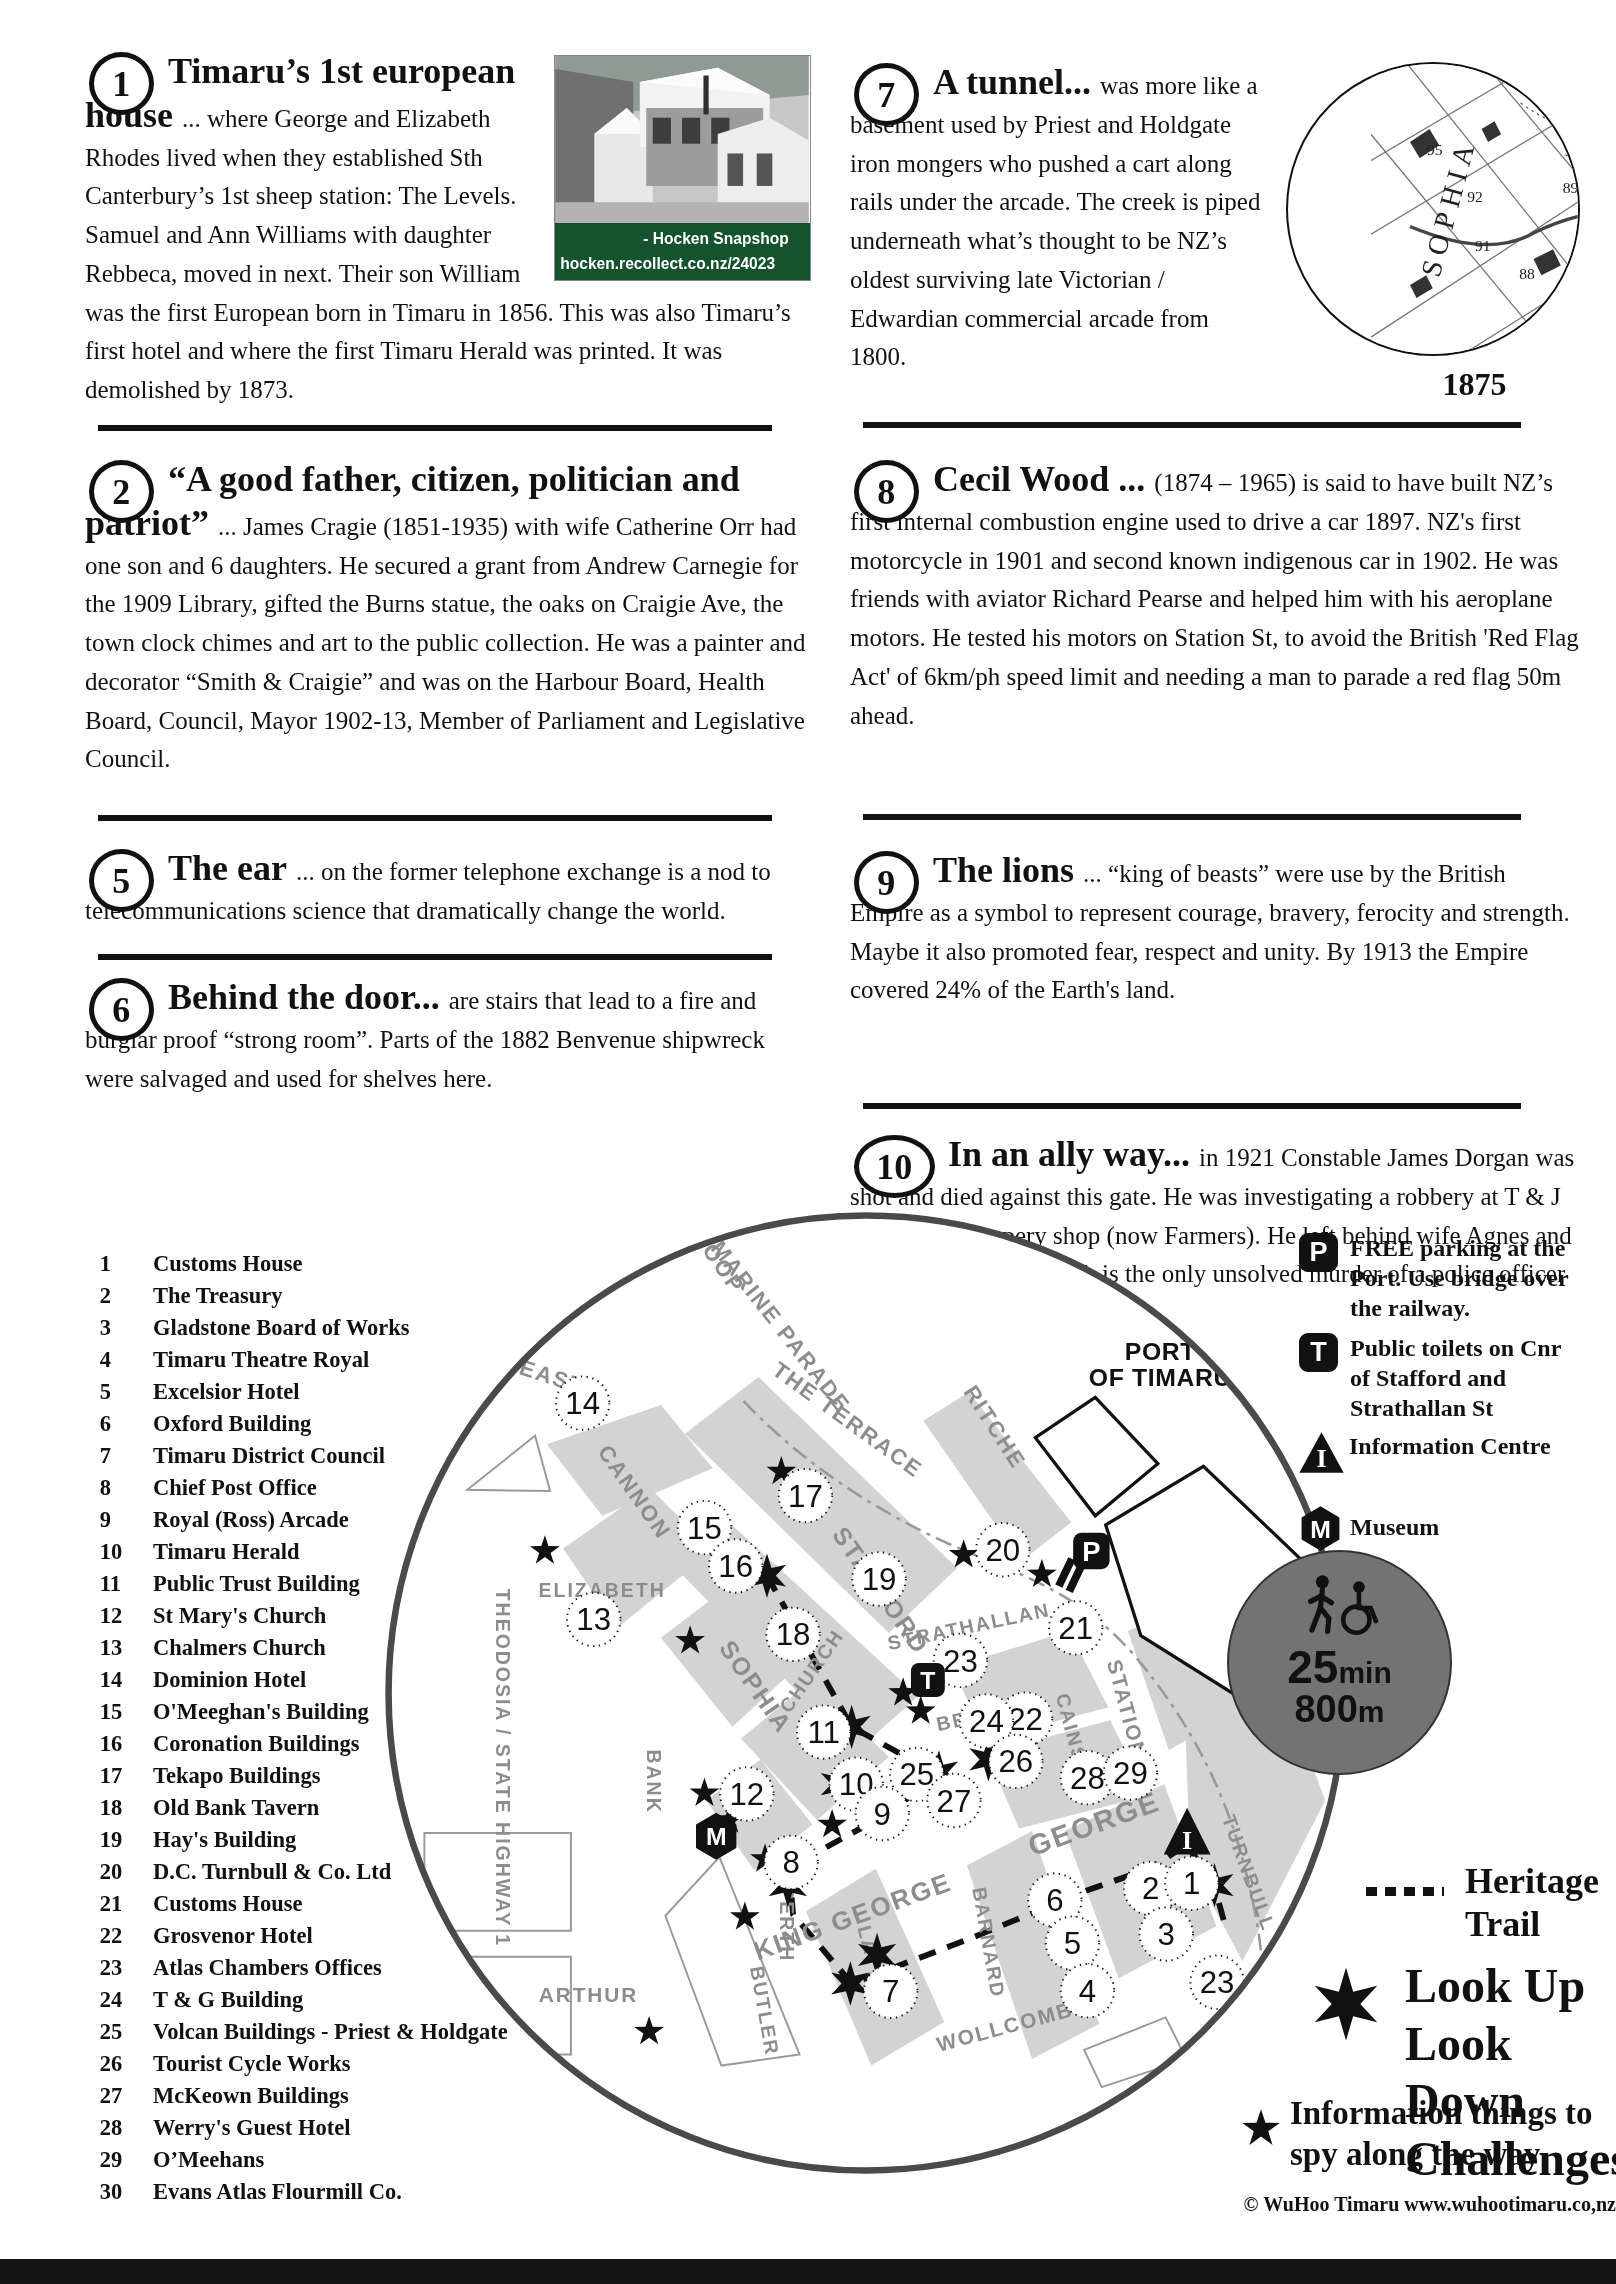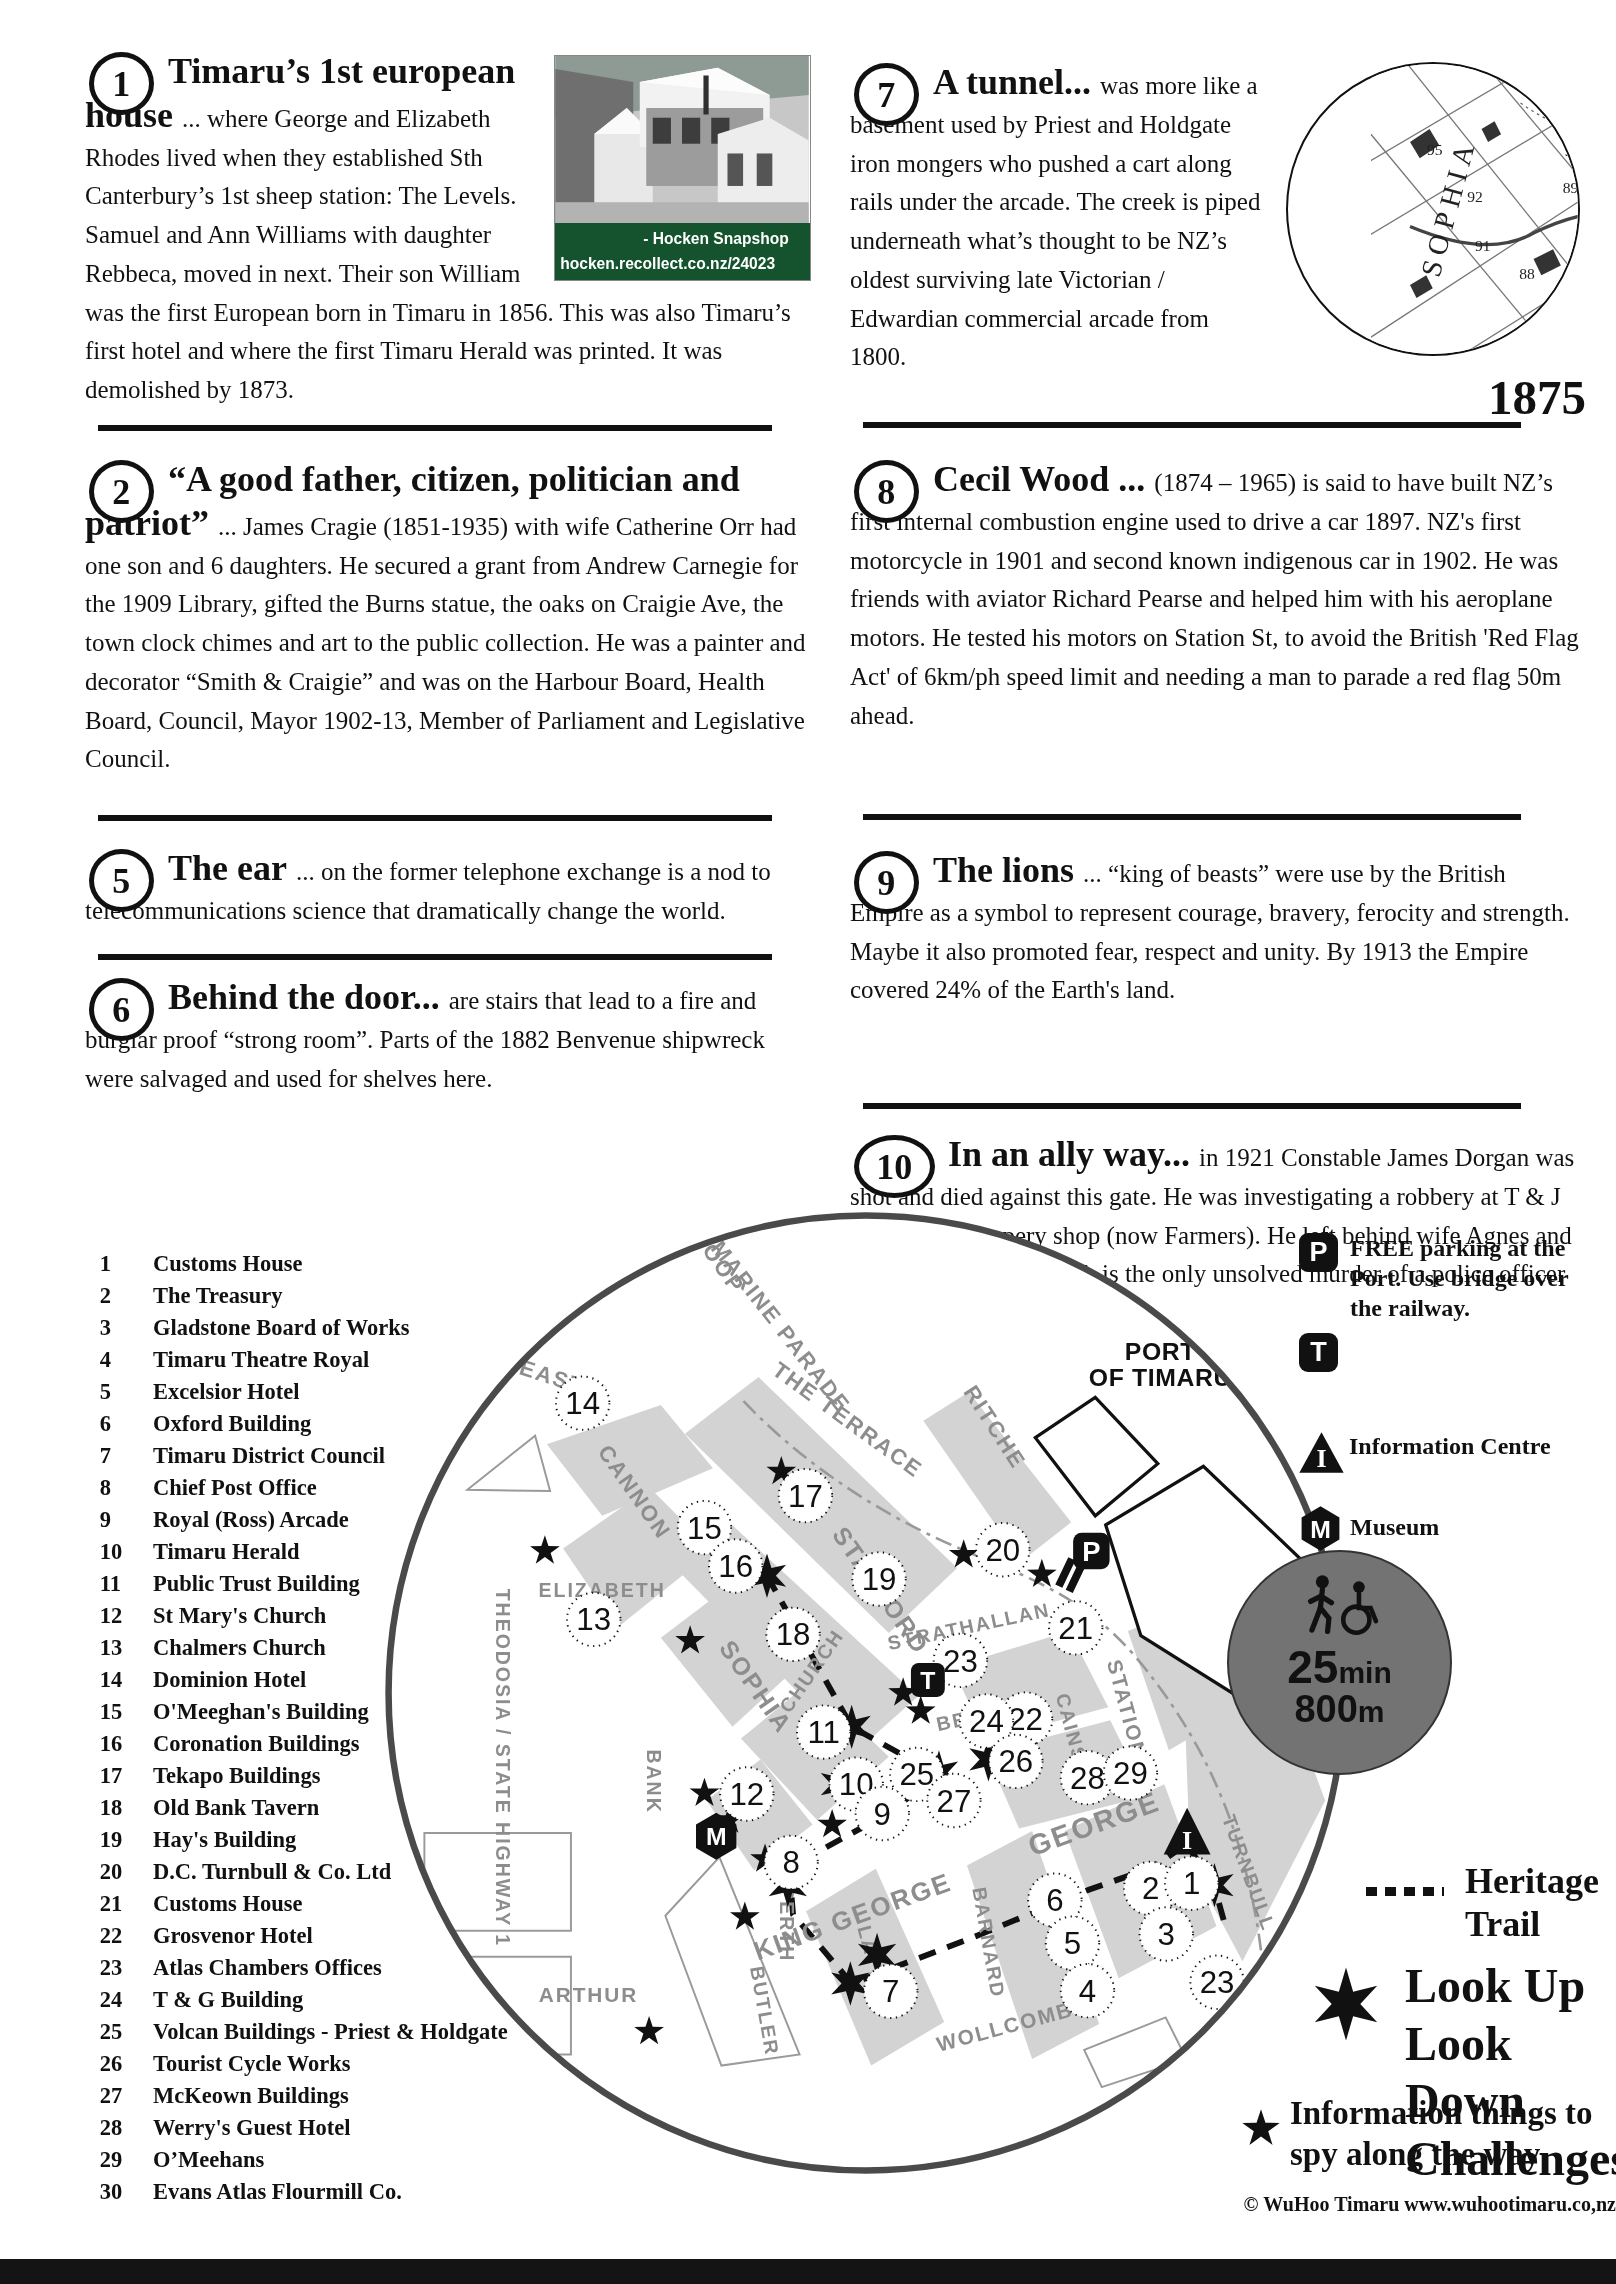--- a/index.html
+++ b/index.html
@@ -9,21 +9,21 @@
   .snum{position:absolute;left:3.9px;top:1.3px;min-width:47px;height:48px;padding:2.6px 3.9px;
         border:5.2px solid #111;border-radius:50%;display:flex;align-items:center;justify-content:center;
         font-size:36px;font-weight:bold;background:#fff;box-sizing:content-box;}
   .stext{font-size:25px;line-height:1.55;text-indent:83px;}
   .lead{font-size:36px;font-weight:bold;line-height:1.15;margin-right:9px;margin-top:8px;}
   .divider{position:absolute;height:5.9px;background:#111;}
   .photo{float:right;width:255px;margin:3.9px 0 7.8px 17px;border:0.7px solid #888;}
   .photo svg{display:block;}
   .figmap{float:right;width:306px;margin:0 0 3.9px 13px;text-align:center;}
   .figmap .circ{width:290px;height:290px;border:2.6px solid #111;border-radius:50%;overflow:hidden;margin:0 auto;}
-  .figyear{font-size:49px;font-weight:bold;margin-top:3.9px;text-align:right;}
+  .figyear{font-size:32px;font-weight:bold;margin-top:3.9px;}
   #hb-title{position:absolute;left:83px;top:1164px;font-size:65px;font-weight:bold;letter-spacing:0.7px;}
   #hb-list{position:absolute;left:92px;top:1251px;z-index:5;}
   .lrow{display:flex;height:32px;align-items:baseline;font-weight:bold;font-size:22.5px;}
   .ln{width:61px;padding-left:7.8px;box-sizing:border-box;}
   #map-wrap{position:absolute;left:384px;top:1211px;width:964px;height:964px;z-index:1;}
   .street{fill:#8d8d8d;font-family:"Liberation Sans",sans-serif;font-weight:bold;letter-spacing:3px;}
   .place{fill:#111;font-family:"Liberation Sans",sans-serif;font-weight:bold;letter-spacing:1px;}
   .marker-c{fill:#fff;stroke:#111;stroke-width:3;stroke-dasharray:2 7;}
   .marker-t{fill:#111;font-family:"Liberation Sans",sans-serif;font-size:48px;font-weight:500;text-anchor:middle;}
   .block{fill:#d3d3d3;}
@@ -532,20 +532,21 @@
         </div>
       </div>
     <div class="ltx">FREE parking at the Port. Use bridge over the railway.</div>
   </div>
   <div class="leg" style="left:1299px;top:1333px;">
     <div class="lic">
         <div class="sq">
           <span>T</span>
         </div>
       </div>
+    <div class="ltx">Public toilets on Cnr of Stafford and Strathallan St</div>
   </div>
   <div class="leg" style="left:1298px;top:1431px;">
     <div class="lic">
       <svg width="47" height="43" viewBox="0 0 72 66">
         <polygon points="36,2 70,64 2,64" fill="#111"></polygon>
         <text x="36" y="56" text-anchor="middle" fill="#fff" font-family="Liberation Serif,serif" font-weight="bold" font-size="40">I</text>
       </svg>
     </div>
     <div class="ltx">Information Centre</div>
   </div>

